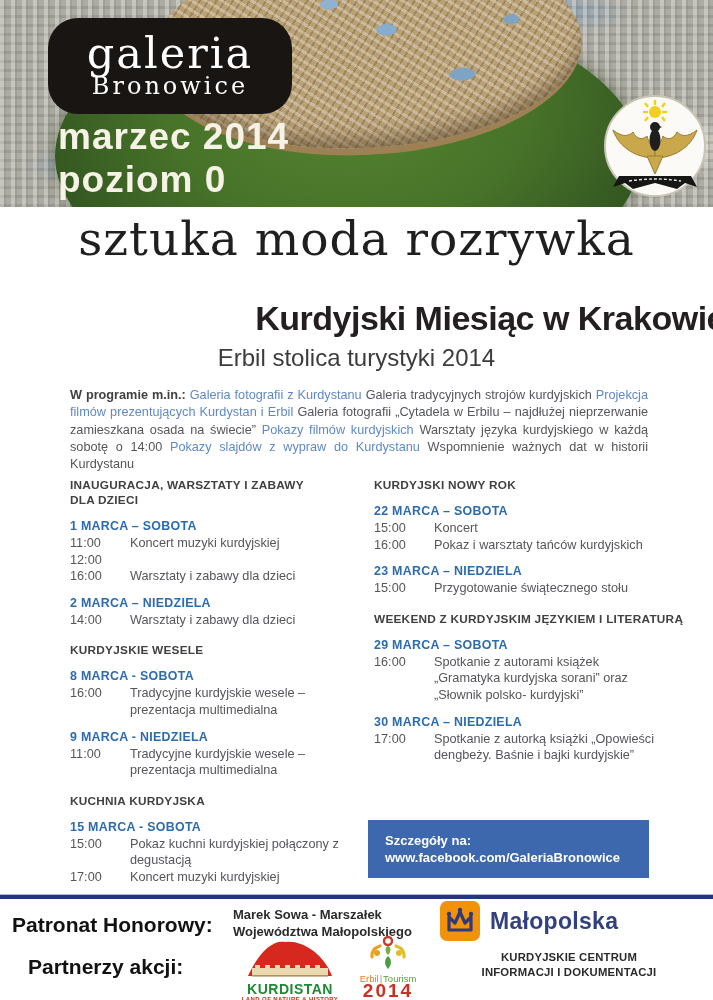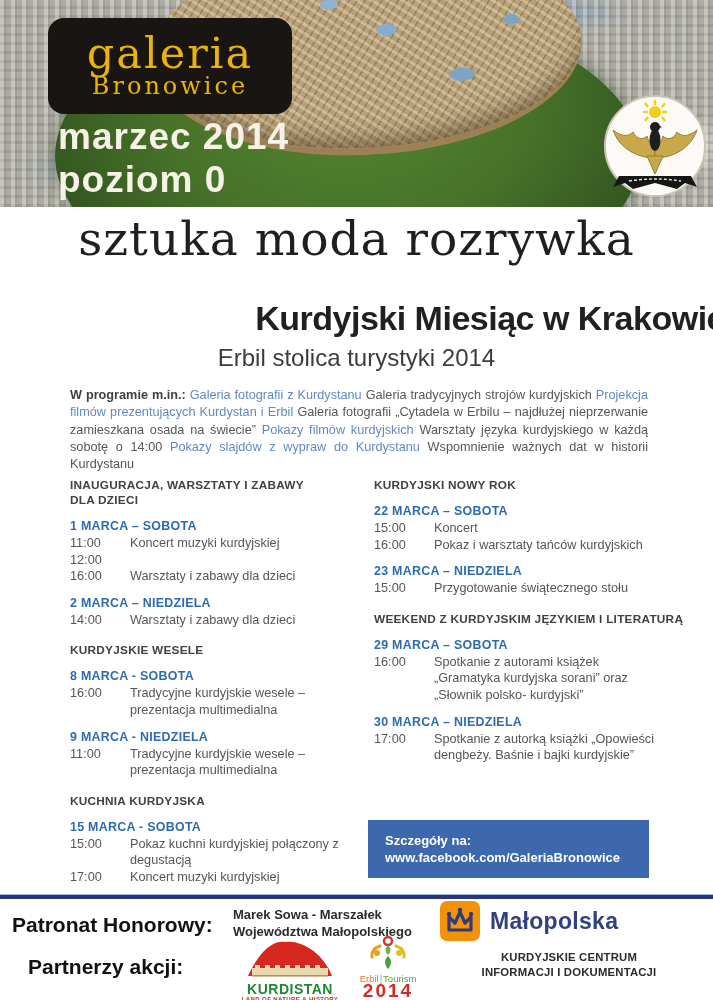--- a/index.html
+++ b/index.html
@@ -26,21 +26,21 @@
       radial-gradient(18px 10px at 30% 62%, #7ea6c6 60%, transparent 66%),
       radial-gradient(16px 9px at 55% 42%, #86add0 60%, transparent 66%),
       radial-gradient(20px 10px at 72% 66%, #7da4c4 60%, transparent 66%),
       radial-gradient(14px 8px at 42% 28%, #8fb2d2 60%, transparent 66%),
       radial-gradient(12px 8px at 84% 40%, #7da4c4 60%, transparent 66%),
       repeating-linear-gradient(35deg, rgba(255,255,255,.28) 0 3px, transparent 3px 8px),
       repeating-linear-gradient(-55deg, rgba(90,60,30,.28) 0 2px, transparent 2px 7px);
     border-bottom:7px solid #9d8155;
     box-shadow:inset 0 -16px 20px -8px rgba(70,50,25,.55);}
   .logo-box{position:absolute;left:48px;top:18px;width:244px;height:96px;background:#181512;
-    border-radius:16px;color:#eab308;text-align:center;box-sizing:border-box;padding-top:12px;}
+    border-radius:30px;color:#ffffff;text-align:center;box-sizing:border-box;padding-top:12px;}
   .logo-line1{font-family:"DejaVu Serif",serif;font-size:43px;line-height:46px;letter-spacing:2px;}
   .logo-line2{font-family:"DejaVu Serif",serif;font-size:24px;line-height:26px;letter-spacing:3px;margin-top:-3px;}
   .hero-month{position:absolute;left:58px;top:116px;font-size:37px;font-weight:bold;color:#f6f3e6;letter-spacing:1px;}
   .hero-level{position:absolute;left:58px;top:159px;font-size:37px;font-weight:bold;color:#f6f3e6;letter-spacing:1px;}
   .emblem{position:absolute;left:599px;top:92px;width:112px;height:112px;}
 
   
   .tagline{position:absolute;top:207px;left:0;width:713px;height:68px;text-align:center;
     font-family:"DejaVu Serif",serif;font-size:47px;line-height:64px;color:#1f1f1f;letter-spacing:1px;background:#fff;}
   .title{position:absolute;top:299px;left:12px;width:713px;text-align:right;

